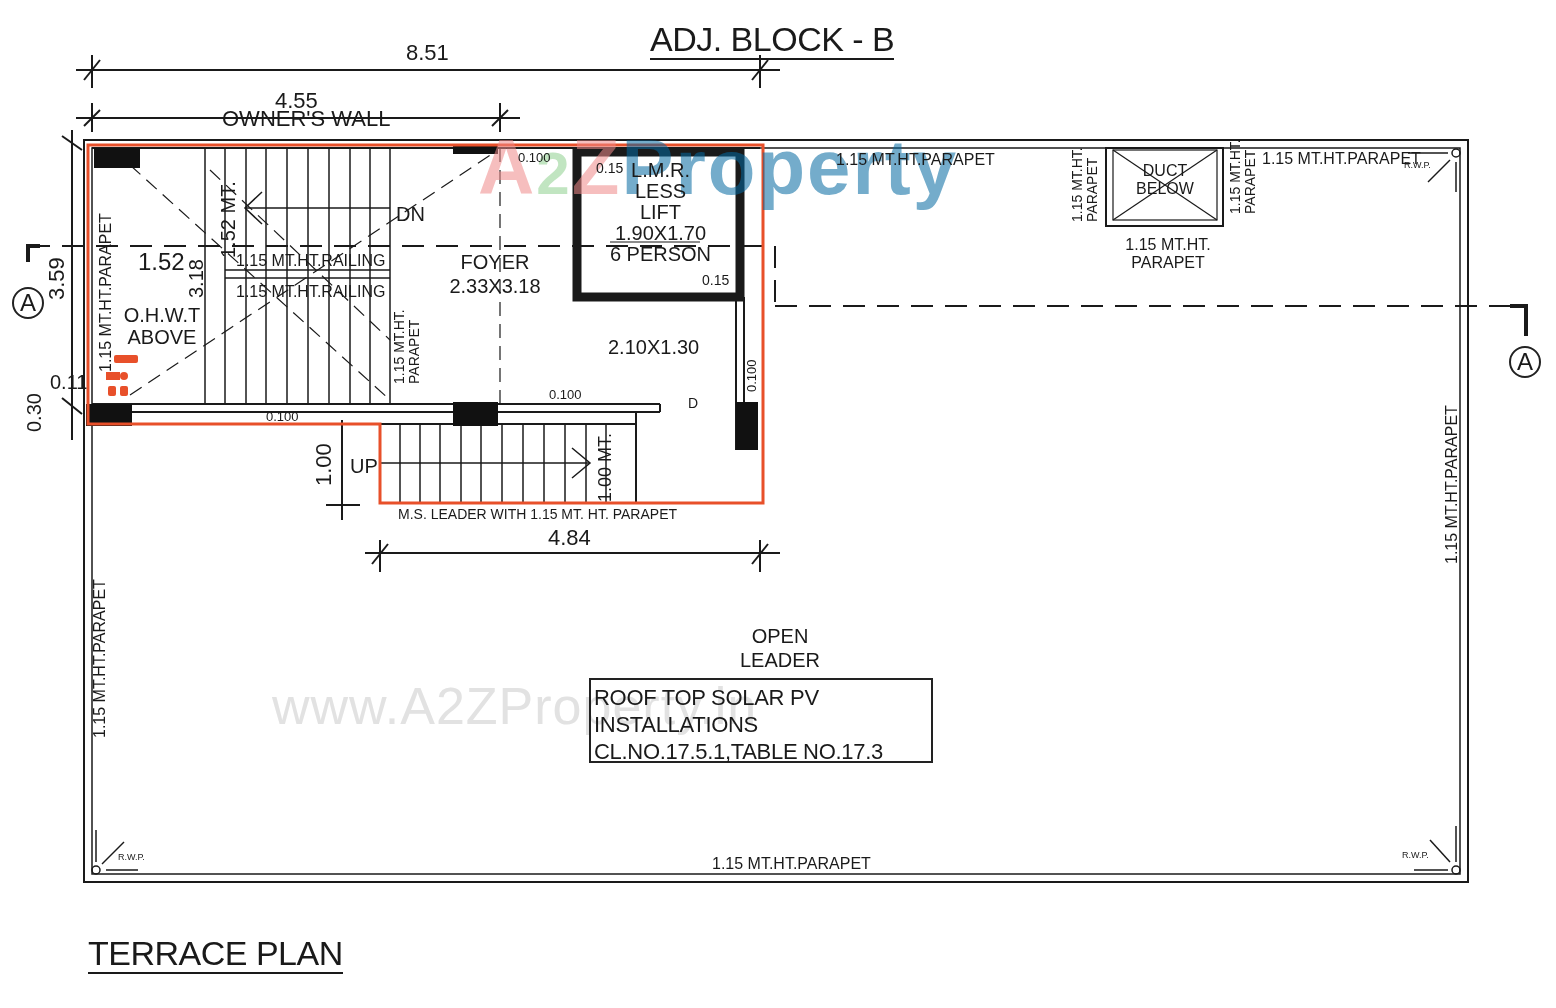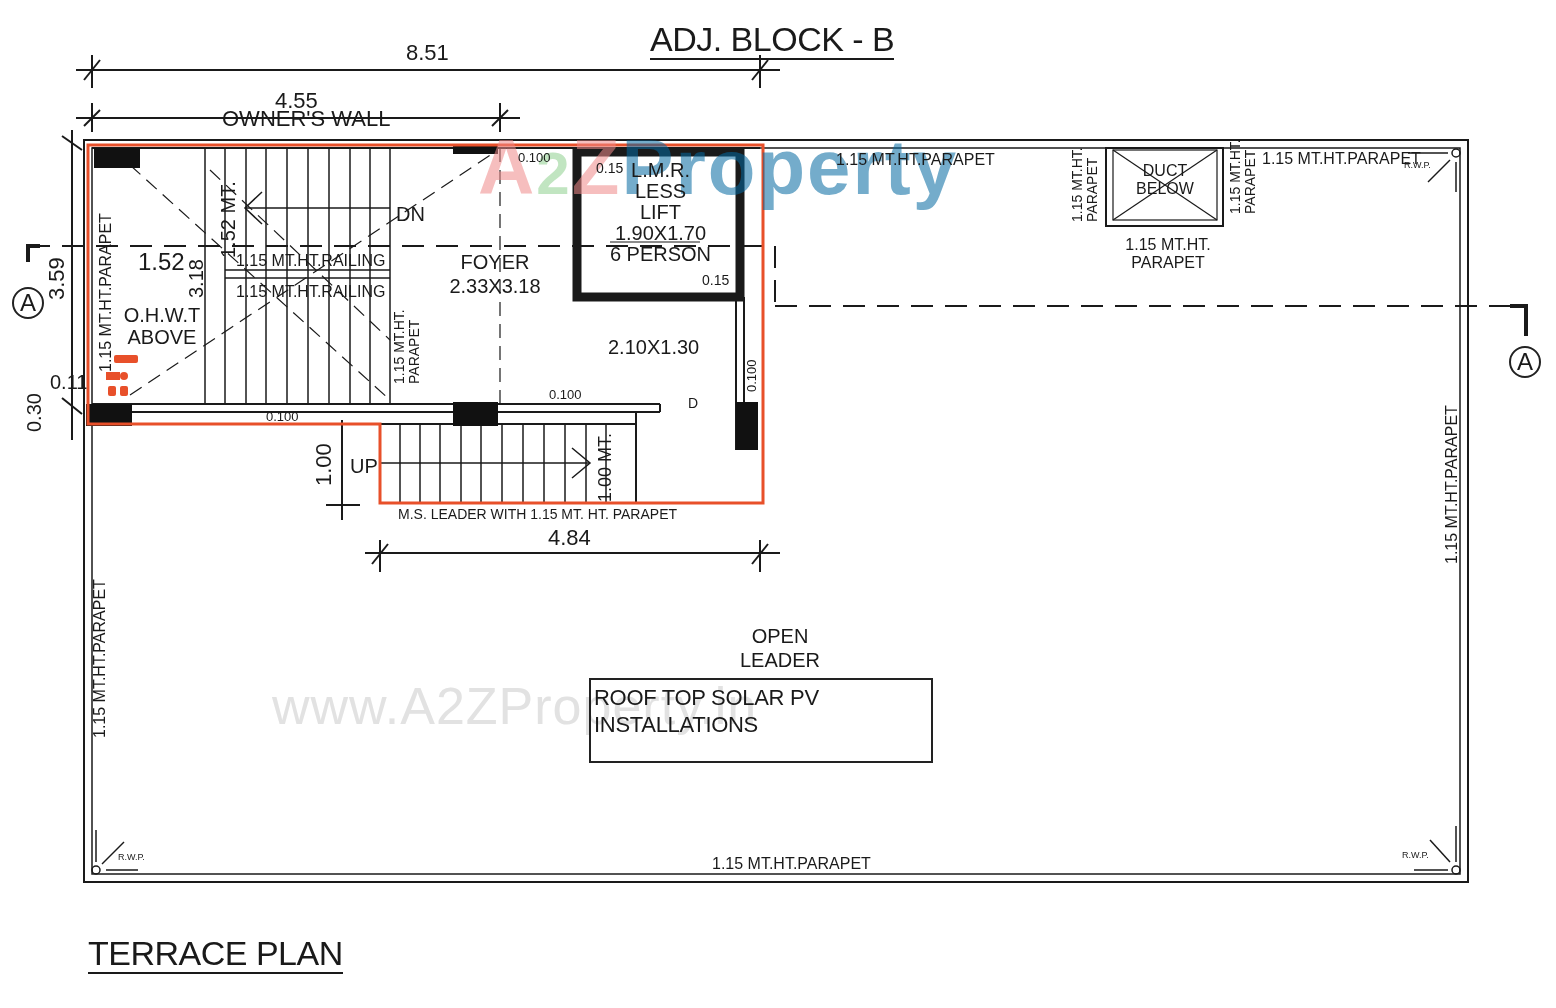--- a/index.html
+++ b/index.html
@@ -228,13 +228,14 @@
 <div class="lbl t14" style="left:398px;top:507px;">M.S. LEADER WITH 1.15 MT. HT. PARAPET</div>
 <div class="lbl t9" style="left:1404px;top:161px;">R.W.P.</div>
 <div class="lbl t9" style="left:118px;top:853px;">R.W.P.</div>
 <div class="lbl t9" style="left:1402px;top:851px;">R.W.P.</div>
 
 <div class="bub" style="left:12px;top:287px;">A</div>
 <div class="bub" style="left:1509px;top:346px;">A</div>
 
 <div class="note">
   <div>ROOF TOP SOLAR PV INSTALLATIONS</div>
+  <div>CL.NO.17.5.1,TABLE NO.17.3</div>
 </div>
 
 </body></html>

